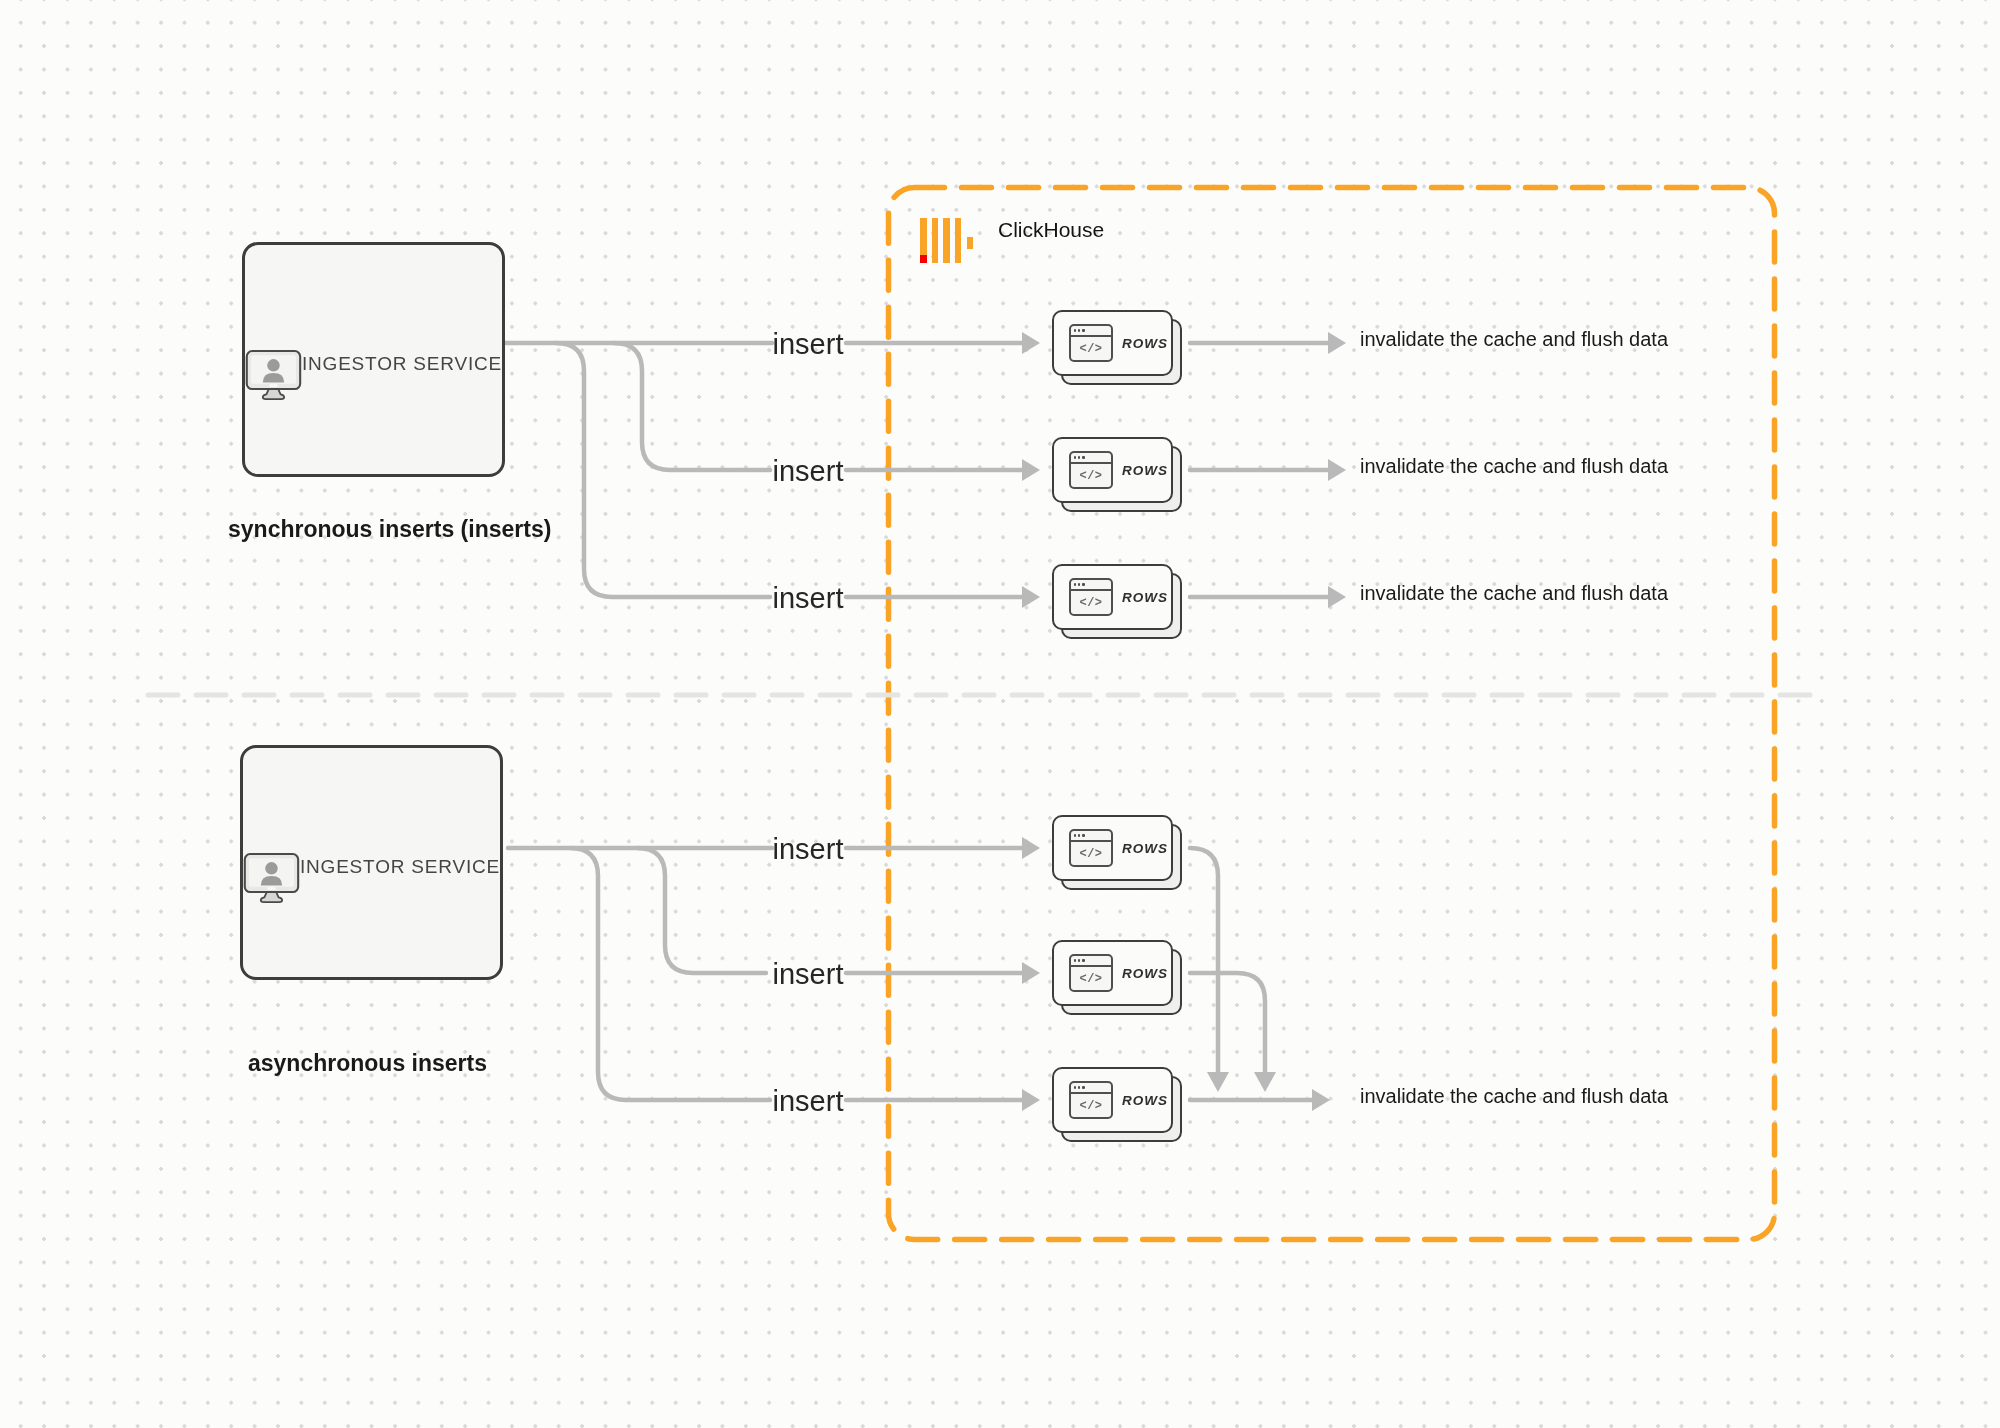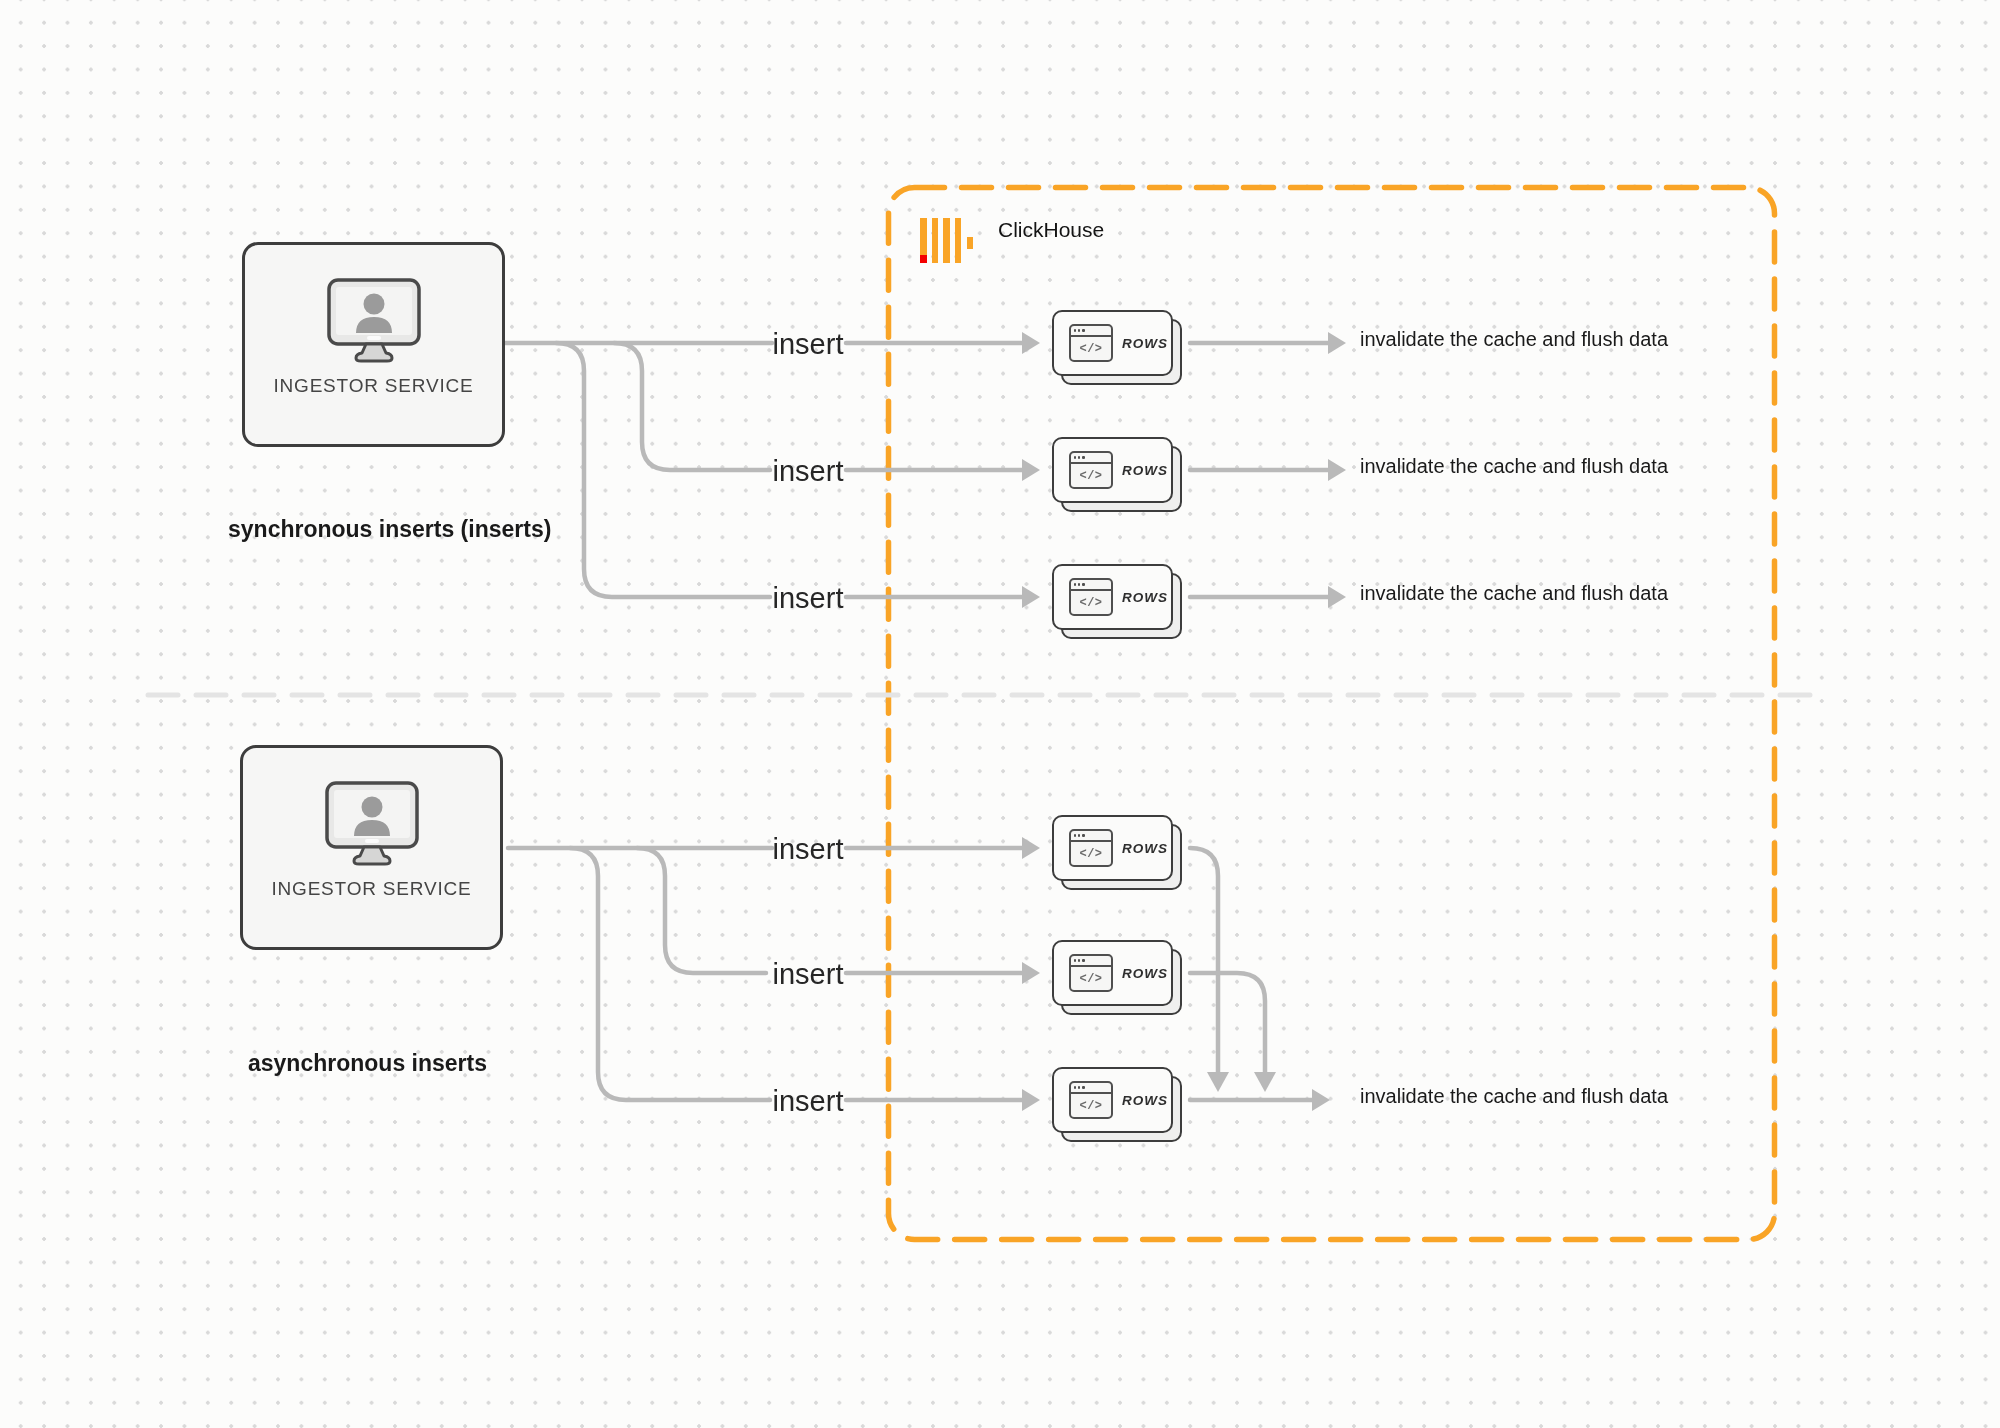--- a/index.html
+++ b/index.html
@@ -11,23 +11,23 @@
     background-size:23.4px 23.4px;background-position:9px 11px;
   }
   .layer{position:absolute;left:0;top:0;}
   
   .conn{stroke:var(--connector,#b9b9b9);stroke-width:4.5;fill:none;stroke-linecap:round;stroke-linejoin:round;}
   .head{fill:var(--connector,#b9b9b9);stroke:none;}
   .o-rect{stroke:var(--accent,#F9A426);fill:none;stroke-width:5.5;stroke-dasharray:30 17;stroke-linecap:round;}
   .divider{stroke:var(--divider,#e4e4e4);stroke-width:5;stroke-dasharray:30 18;stroke-linecap:round;fill:none;}
   
   .service-box{
-    position:absolute;width:263px;height:205px;box-sizing:border-box;
+    position:absolute;width:263px;height:235px;box-sizing:border-box;
     background:#f6f6f5;border:3px solid var(--box-border,#3d3d3d);border-radius:16px;
-    display:flex;flex-direction:column;align-items:center;
+    display:flex;flex-direction:row;align-items:center;
   }
   .service-box .svc-icon{margin-top:32px;}
   .service-label{
     margin-top:8px;font-size:19px;color:#454545;letter-spacing:0.8px;white-space:nowrap;
   }
   .caption{
     position:absolute;font-size:23px;font-weight:bold;color:var(--text,#1a1a1a);white-space:nowrap;
   }
   
   .ch-logo{position:absolute;left:920px;top:218px;display:flex;align-items:flex-start;}

